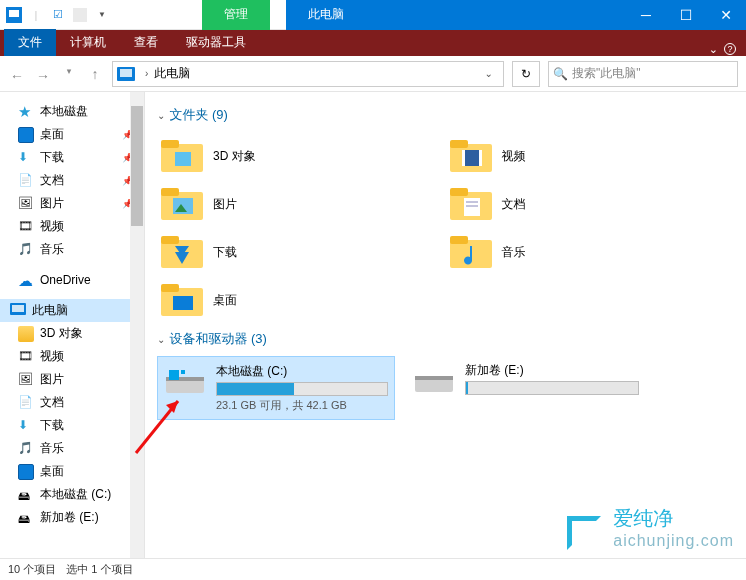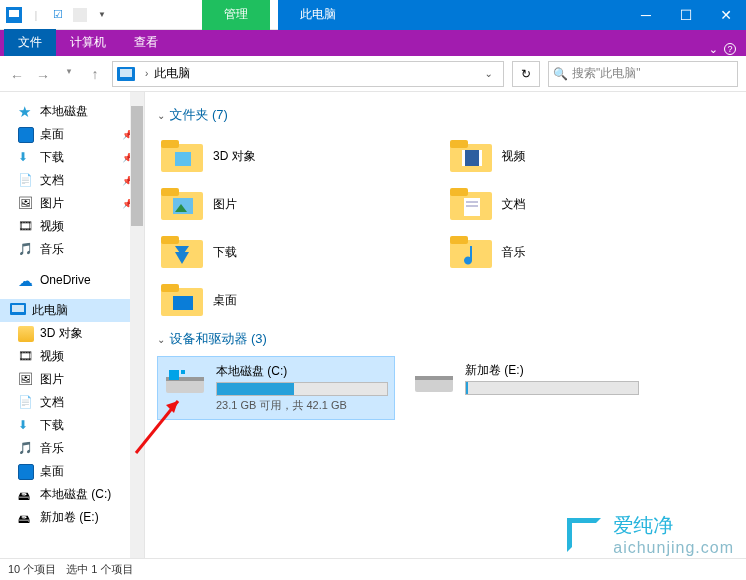--- a/index.html
+++ b/index.html
@@ -1,27 +1,27 @@
 <!DOCTYPE html>
 <html><head>
 <meta charset="utf-8">
 <style>
   * { box-sizing: border-box; margin: 0; padding: 0; }
   body { font-family: "Microsoft YaHei", "Segoe UI", sans-serif; font-size: 12px; background: #fff; width: 746px; height: 580px; overflow: hidden; position: relative; }
   
   .titlebar { height: 30px; background: #fff; display: flex; align-items: center; border-bottom: 1px solid #e5e5e5; }
   .titlebar-icons { display: flex; gap: 2px; padding-left: 4px; }
   .titlebar-icons span { width: 20px; height: 20px; display: flex; align-items: center; justify-content: center; font-size: 11px; }
-  .mgmt-tab { background: #1fbf5f; color: #fff; padding: 6px 22px; font-size: 12px; margin-left: 90px; margin-right: 8px; height: 30px; display: flex; align-items: center; }
+  .mgmt-tab { background: #1fbf5f; color: #fff; padding: 6px 22px; font-size: 12px; margin-left: 90px; margin-right: 16px; height: 30px; display: flex; align-items: center; }
   .main-title { color: #fff; background: #0078d7; padding: 6px 22px; height: 30px; display: flex; align-items: center; flex-grow: 0; }
   .titlebar-fill { flex: 1; background: #0078d7; height: 30px; }
   .win-controls { display: flex; background: #0078d7; height: 30px; }
   .win-controls span { width: 40px; color: #fff; display: flex; align-items: center; justify-content: center; font-size: 14px; }
   
-  .ribbon-tabs { height: 26px; background: #a21caf; display: flex; align-items: flex-end; padding-left: 4px; }
+  .ribbon-tabs { height: 26px; background: #7f1d1d; display: flex; align-items: flex-end; padding-left: 4px; }
   .ribbon-tab { padding: 5px 14px; color: #fff; font-size: 12px; cursor: default; }
   .ribbon-tab.file { background: #0063b1; }
   .ribbon-tab.group { color: #fff; }
   .ribbon-right { margin-left: auto; padding-right: 10px; display:flex; gap:6px; }
   .ribbon-right span { color: #fff; font-size:11px; }
   
   .navbar { height: 36px; display: flex; align-items: center; padding: 4px 8px; gap: 4px; border-bottom: 1px solid #e5e5e5; }
   .nav-arrows { display: flex; gap: 8px; color: #888; font-size: 14px; }
   .nav-arrows span { width: 18px; text-align: center; }
   .address-bar { flex: 1; border: 1px solid #ccc; height: 26px; display: flex; align-items: center; padding: 0 4px; margin: 0 4px; }
@@ -55,21 +55,21 @@
   .drive-item.selected { background: #cce8ff; border: 1px solid #99d1ff; }
   .drive-icon { width: 42px; height: 36px; flex-shrink: 0; }
   .drive-info { flex: 1; }
   .drive-name { font-size: 12px; margin-bottom: 2px; }
   .drive-bar { width: 100%; height: 14px; background: #e6e6e6; border: 1px solid #bcbcbc; margin-bottom: 2px; position: relative; }
   .drive-bar-fill { height: 100%; background: #26a0da; }
   .drive-status { font-size: 11px; color: #555; }
   
   .statusbar { height: 22px; border-top: 1px solid #e5e5e5; display: flex; align-items: center; padding: 0 8px; gap: 10px; font-size: 11px; color: #333; }
   
-  .watermark { position: absolute; right: 12px; bottom: 23px; display: flex; align-items: center; gap: 12px; color: #28b5dd; font-size: 20px; }
+  .watermark { position: absolute; right: 12px; bottom: 30px; display: flex; align-items: flex-end; gap: 12px; color: #28b5dd; font-size: 20px; }
   .wm-sq { width: 34px; height: 34px; border: 5px solid #28b5dd; border-bottom-color: transparent; border-right-color: transparent; }
   .wm-txt small { font-size: 16px; letter-spacing: 1px; display:block; color: #8abccc; }
   
   .arrow-annot { position: absolute; left: 132px; top: 395px; width: 54px; height: 60px; pointer-events: none; }
   
   
   .ic-monitor { background: linear-gradient(#0a7dd8,#0a7dd8); border-radius: 2px; border: 1px solid #0a5aa0; }
   .ic-folder { background: linear-gradient(#ffd76a,#f5b929); border-radius: 2px; }
   .ic-star { color: #2a9fd6; font-size: 15px; line-height: 1; }
   .ic-cloud { color: #0778d4; font-size: 15px; }
@@ -102,20 +102,21 @@
     <span>─</span>
     <span>☐</span>
     <span>✕</span>
   </div>
 </div>
 
 <div class="ribbon-tabs">
   <div class="ribbon-tab file">文件</div>
   <div class="ribbon-tab">计算机</div>
   <div class="ribbon-tab">查看</div>
+  <div class="ribbon-tab group">驱动器工具</div>
   <div class="ribbon-right">
     <span>⌄</span>
     <span style="border:1px solid #fff;border-radius:50%;width:12px;height:12px;display:flex;align-items:center;justify-content:center;font-size:9px">?</span>
   </div>
 </div>
 
 <div class="navbar">
   <div class="nav-arrows">
     <span>←</span>
     <span>→</span>
@@ -224,21 +225,21 @@
         <span class="sb-icon">🖴</span>
         <span>新加卷 (E:)</span>
       </div>
 
     <div class="scrollbar-stub">
         <div class="scrollbar-thumb"></div>
       </div>
   </div>
 
   <div class="mainview">
-    <div class="group-header"><span class="chev">⌄</span><span>文件夹 (7)</span></div>
+    <div class="group-header"><span class="chev">⌄</span><span>文件夹 (9)</span></div>
     <div class="folder-grid">
       <div class="folder-item">
           <span class="folder-icon"><svg width="42" height="36">
               <rect x="0" y="6" width="42" height="28" fill="#ffd76a" rx="2"></rect>
               <rect x="0" y="2" width="18" height="8" fill="#f5b929" rx="2"></rect>
               <rect x="14" y="14" width="16" height="14" fill="#5ec1ef"></rect>
             </svg></span>
           <span class="folder-label">3D 对象</span>
         </div>
       <div class="folder-item">

